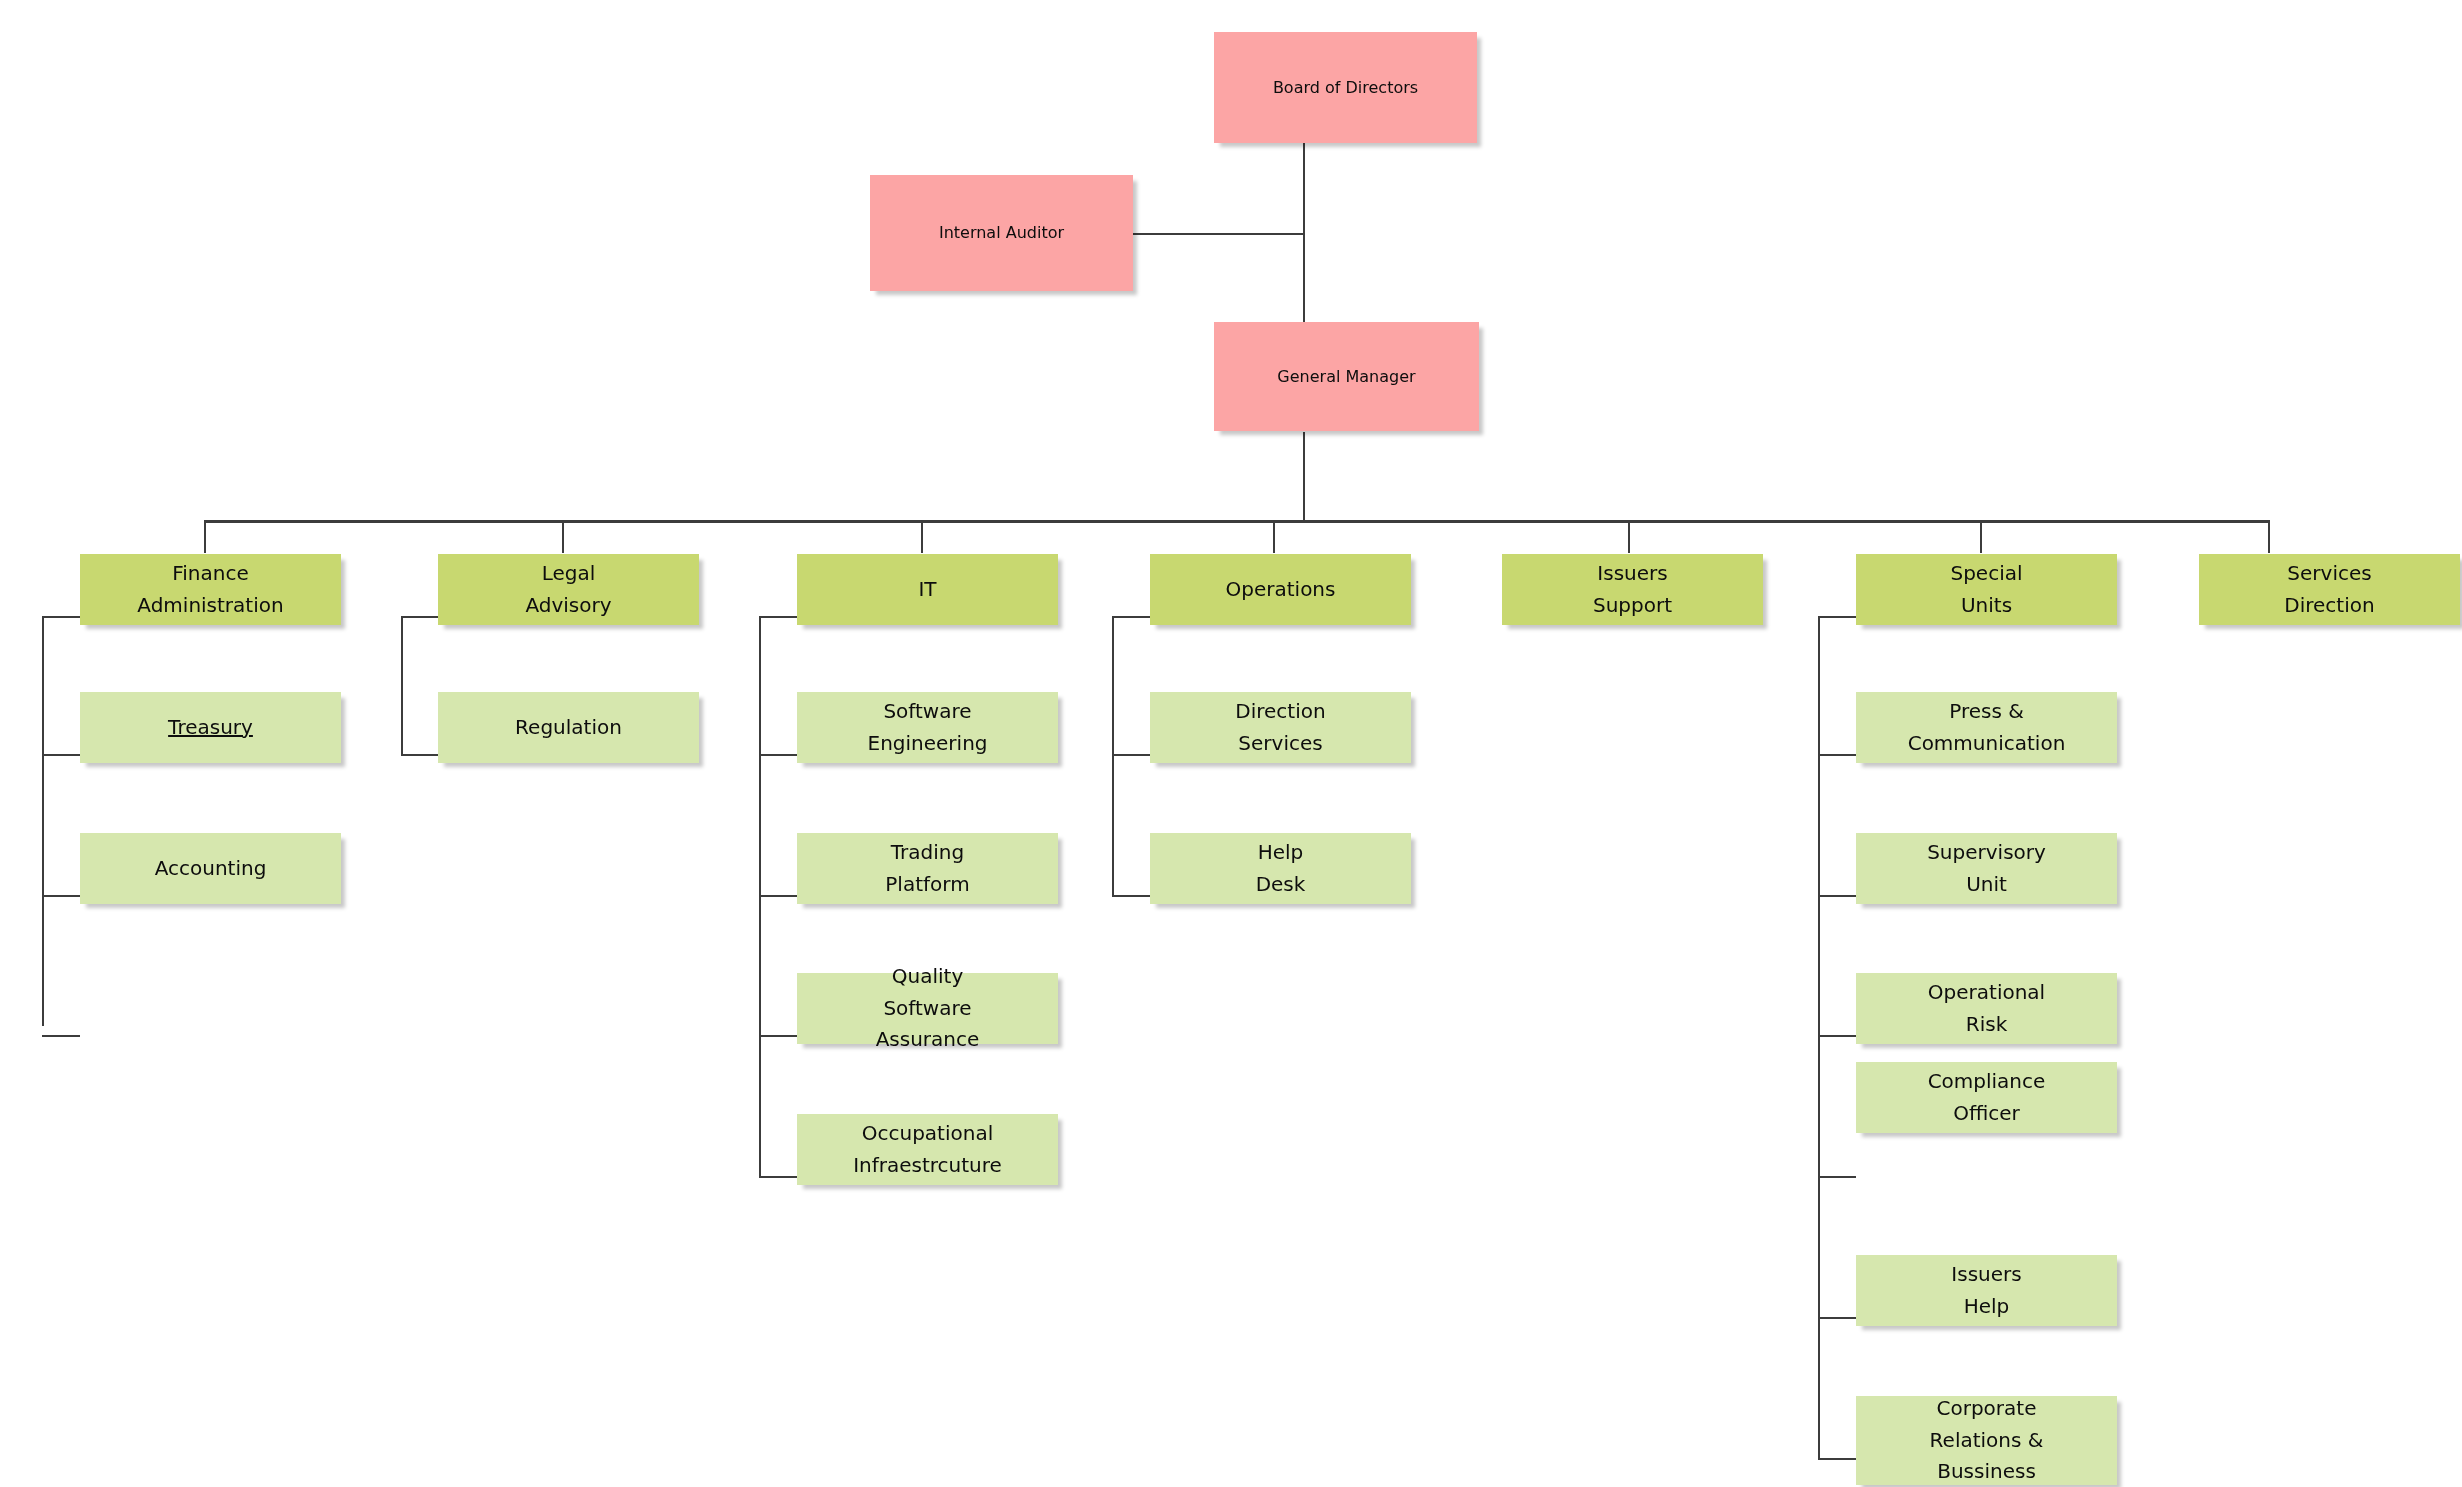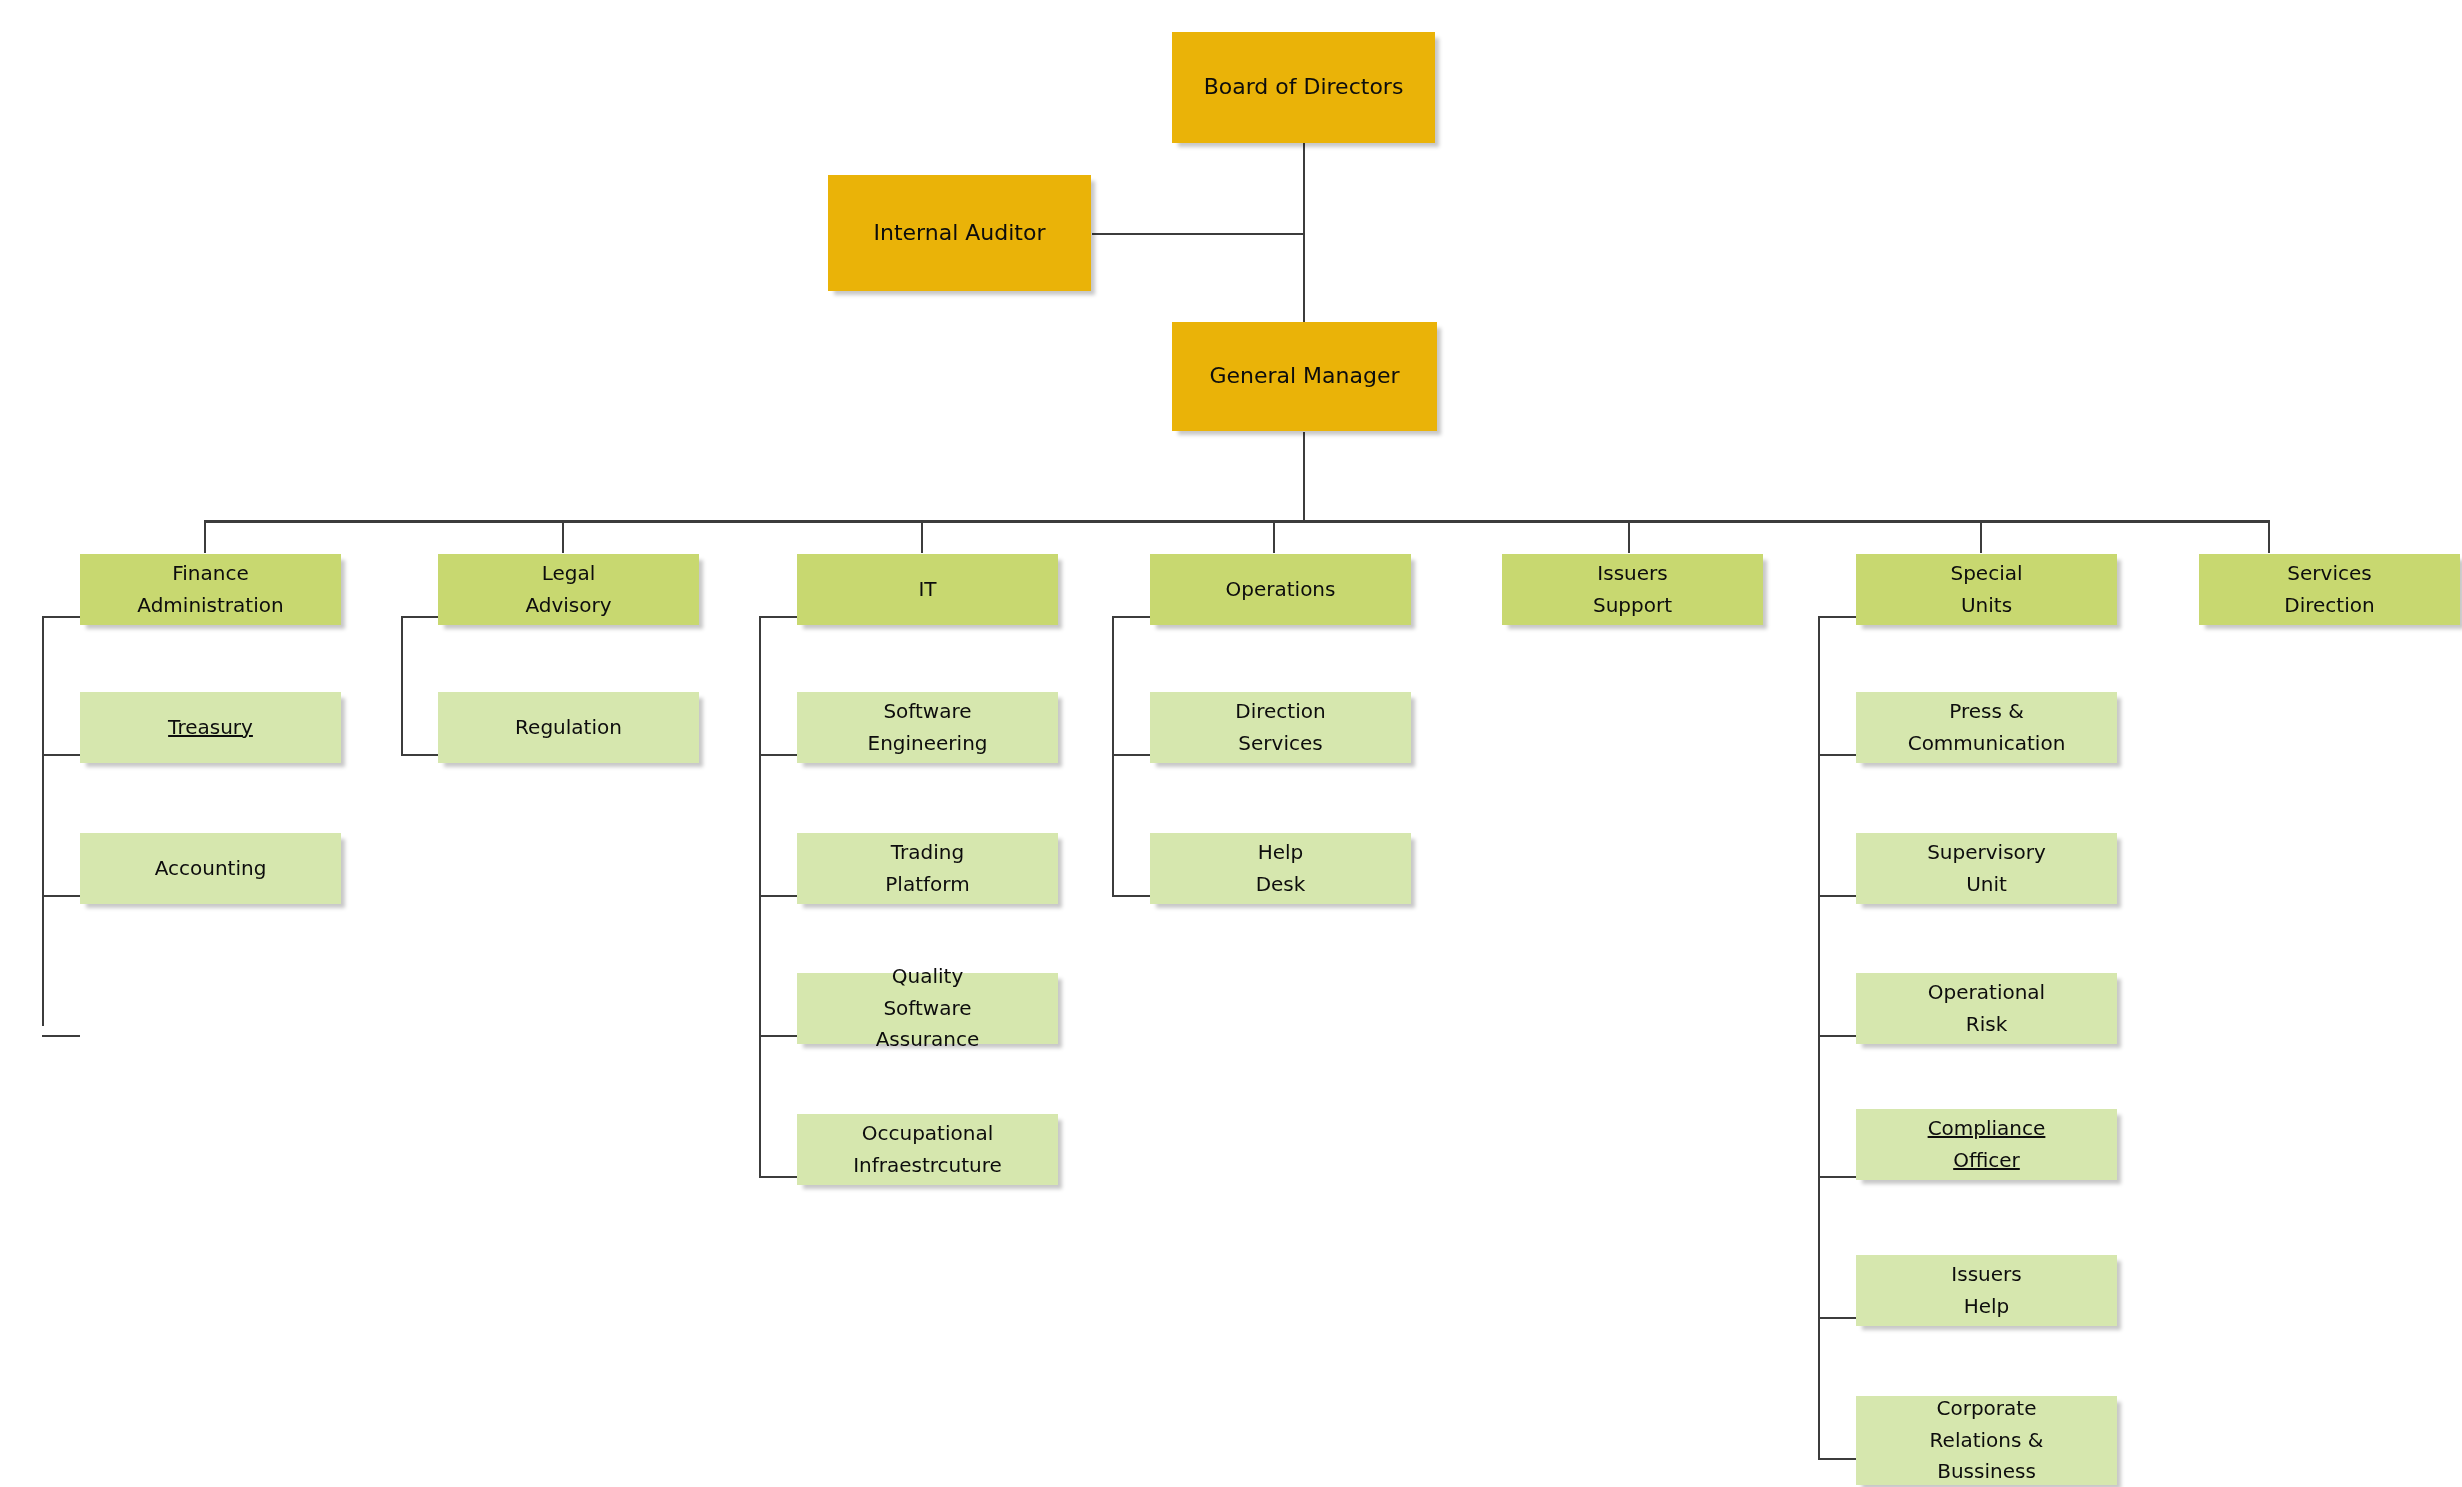--- a/index.html
+++ b/index.html
@@ -23,21 +23,21 @@
     flex-direction:column;
     align-items:center;
     justify-content:center;
     text-align:center;
     color:#0d0d0d;
     line-height:1.58;
     box-shadow:4.9px 4.9px 3.8px -1.1px rgba(0,0,0,0.22);
     z-index:4;
   }
   .node .ln{display:block;white-space:nowrap;}
-  .node.lvl1{background:#eab308;font-size:22px;}
+  .node.lvl1{background:#fca5a5;font-size:16px;margin-left:42px;}
   .node.lvl2{background:#c8d870;font-size:20px;}
   .node.lvl3{background:#d6e7ae;font-size:20px;}
   
   .edge{position:absolute;background:#3c3c3c;z-index:2;}
   .edge.h{height:1.6px;}
   .edge.v{width:1.6px;}
   .edge.bus{height:2.7px;}
   .edge.spine{width:2.2px;}
 </style>
 </head>
@@ -170,21 +170,21 @@
     <span class="ln">Communication</span>
   </div>
   <div class="node lvl3" style="left:1856px; top:833px; width:261px; height:71px;">
     <span class="ln">Supervisory</span>
     <span class="ln">Unit</span>
   </div>
   <div class="node lvl3" style="left:1856px; top:973px; width:261px; height:71px;">
     <span class="ln">Operational</span>
     <span class="ln">Risk</span>
   </div>
-  <div class="node lvl3" style="left:1856px; top:1109px; width:261px; height:71px;text-decoration:underline;">
+  <div class="node lvl3" style="left:1856px; top:1062px; width:261px; height:71px;">
     <span class="ln">Compliance</span>
     <span class="ln">Officer</span>
   </div>
   <div class="node lvl3" style="left:1856px; top:1255px; width:261px; height:71px;">
     <span class="ln">Issuers</span>
     <span class="ln">Help</span>
   </div>
   <div class="node lvl3" style="left:1856px; top:1396px; width:261px; height:89px;">
     <span class="ln">Corporate</span>
     <span class="ln">Relations &amp;</span>

